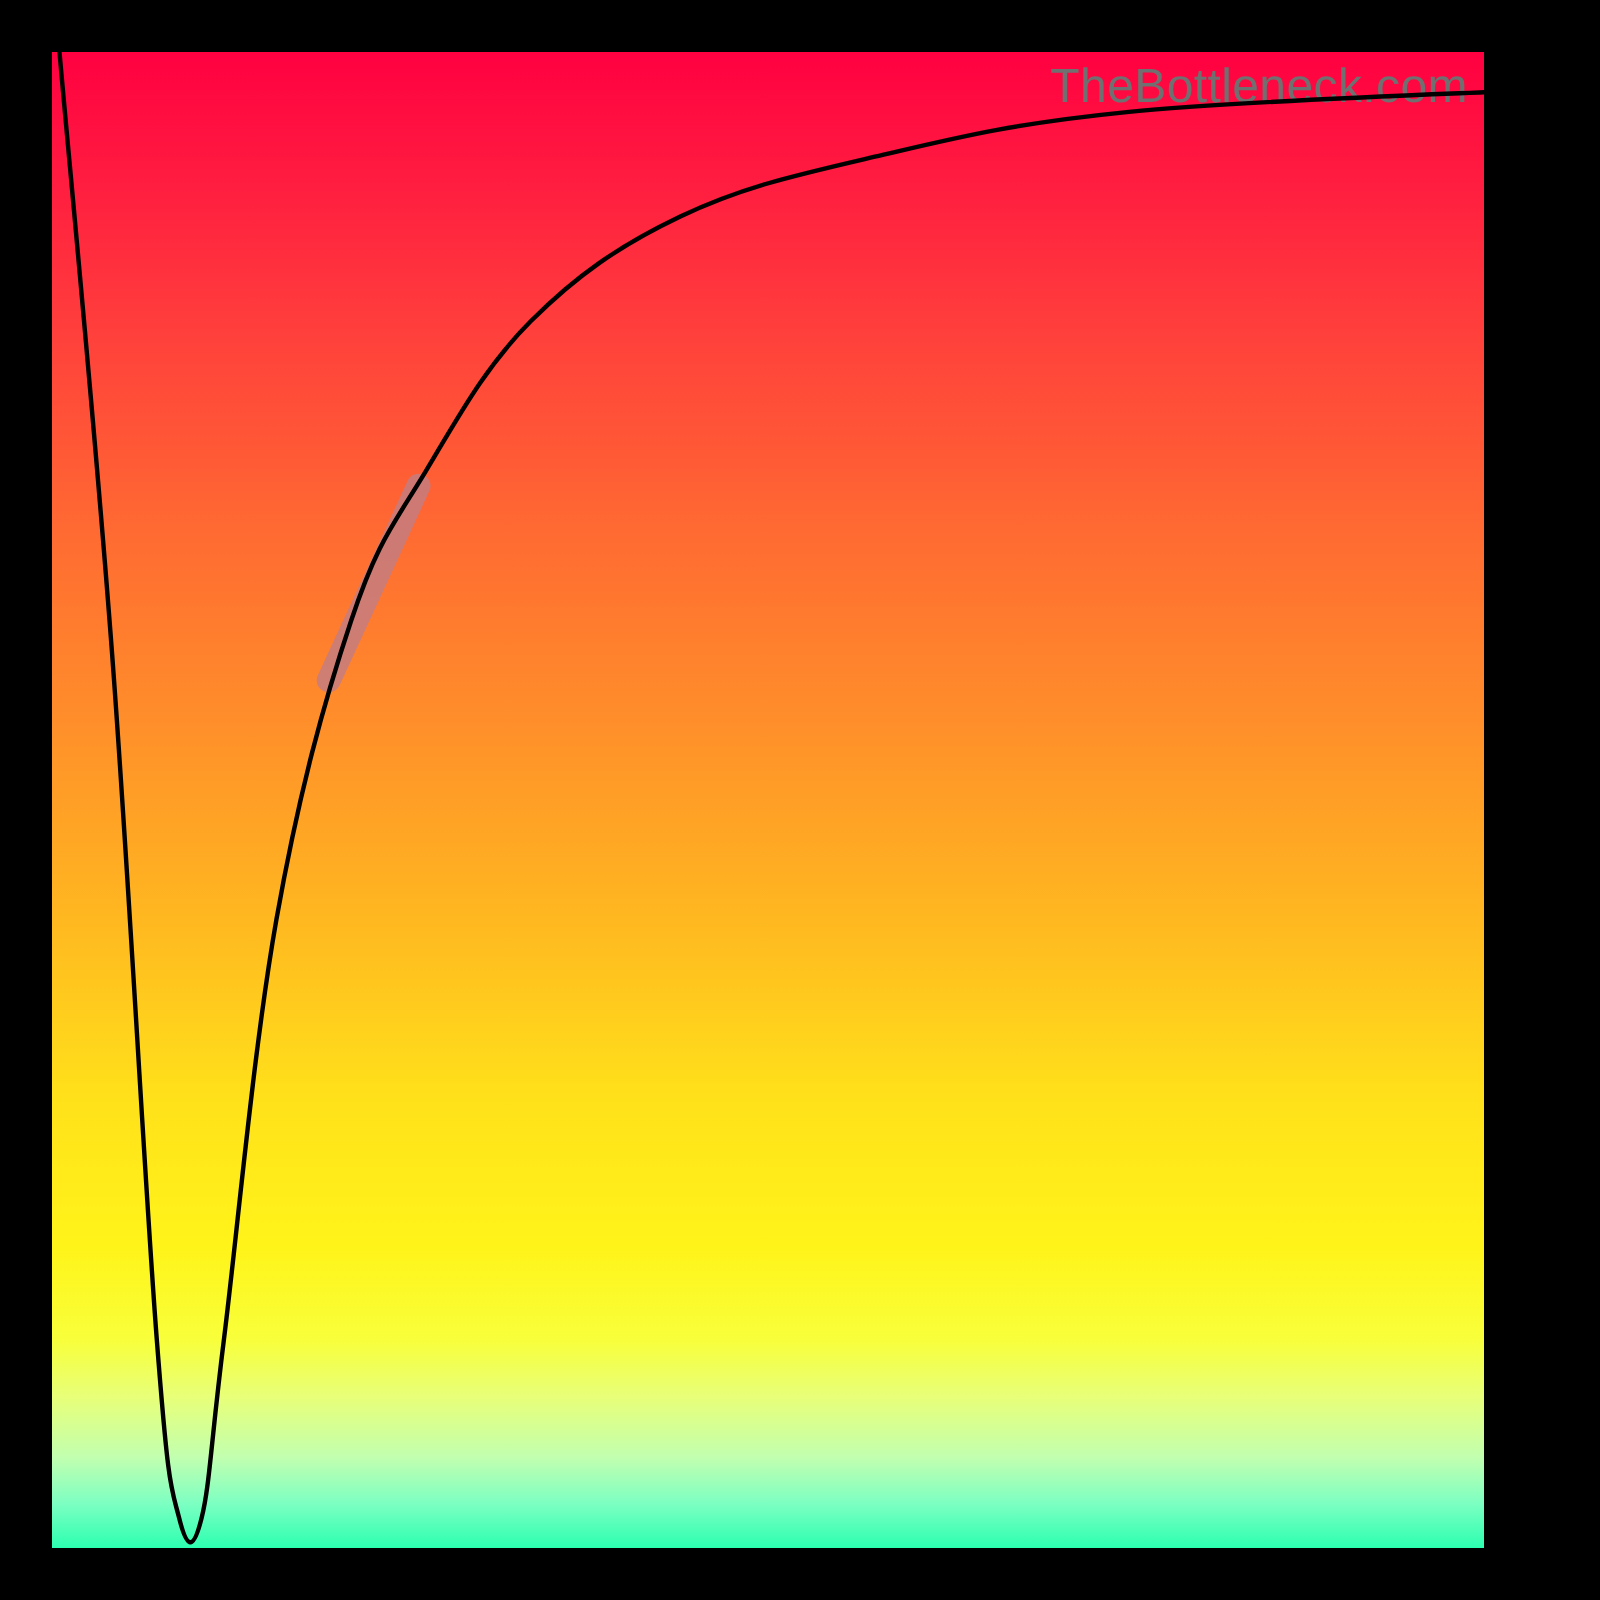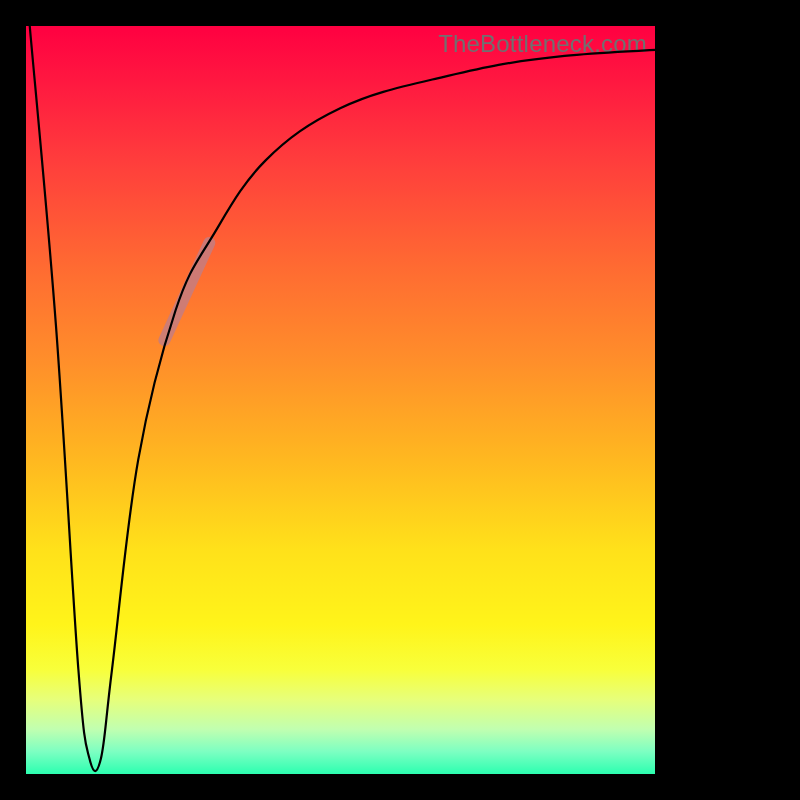--- a/index.html
+++ b/index.html
@@ -14,21 +14,21 @@
   .chart-frame {
     position: relative;
     width: 800px;
     height: 800px;
     background: #000;
   }
   .plot-area {
     position: absolute;
     left: 26px;
     top: 26px;
-    width: 629px;
+    width: 716px;
     height: 748px;
     
     background: linear-gradient(
       to bottom,
       #ff0041 0%,
       #ff1a40 8%,
       #ff3d3c 18%,
       #ff6a32 32%,
       #ff8f2a 45%,
       #ffb820 58%,

